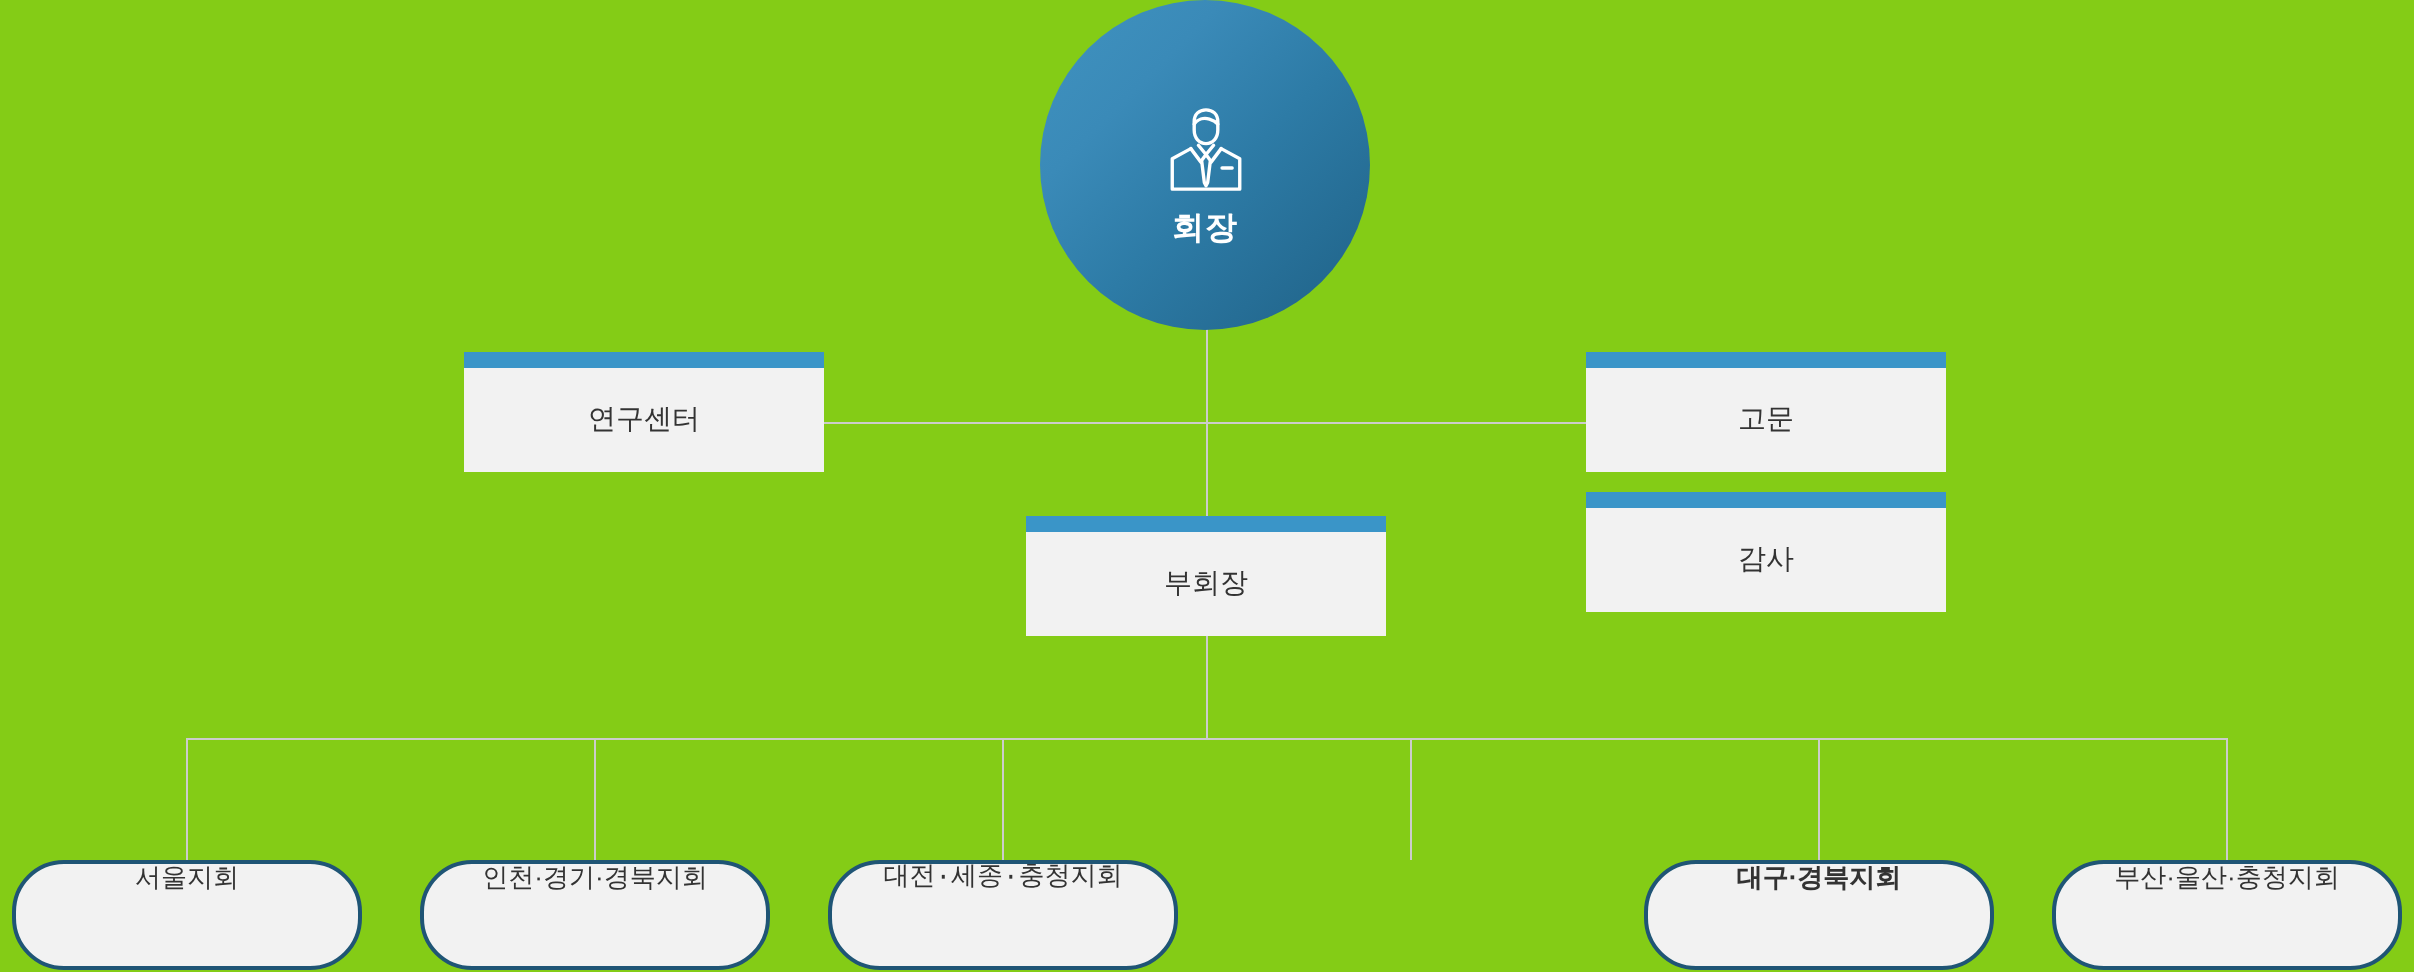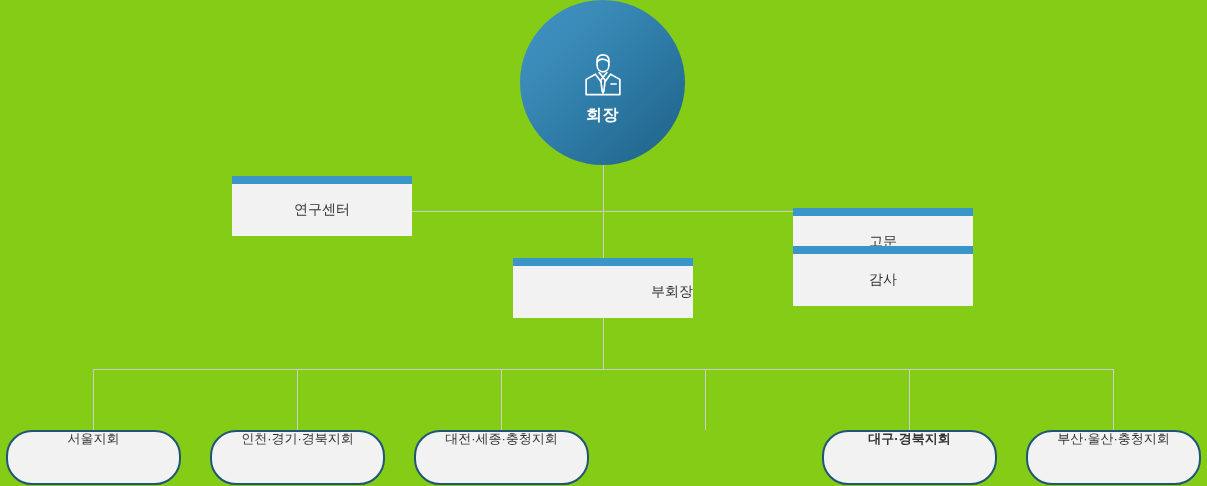--- a/index.html
+++ b/index.html
@@ -73,22 +73,22 @@
     justify-content: center;
   }
   .box-label {
     font-size: 14px;
     color: #333333;
     line-height: 1;
     padding-bottom: 2px;
   }
 
   #box-research { left: 232px; top: 176px; }
-  #box-advisor  { left: 793px; top: 176px; margin-top: 32px; }
-  #box-vice     { left: 513px; top: 258px; justify-content: flex-end; }
+  #box-advisor  { left: 793px; top: 176px; }
+  #box-vice     { left: 513px; top: 258px; }
   #box-auditor  { left: 793px; top: 246px; }
 
   
   .pill {
     position: absolute;
     top: 430px;
     height: 55px;
     background: #f2f2f2;
     border: 2px solid #1f5575;
     border-radius: 26px;
@@ -163,21 +163,21 @@
   </div>
 
   <div class="pill" style="left:6px; width:175px;">
     <span class="pill-label">서울지회</span>
   </div>
 
   <div class="pill" style="left:210px; width:175px;">
     <span class="pill-label">인천·경기·경북지회</span>
   </div>
 
-  <div class="pill" style="left:414px; width:175px;">
+  <div class="pill" style="left:414px; width:175px;font-family:Liberation Mono, monospace;">
     <span class="pill-label">대전·세종·충청지회</span>
   </div>
 
 
   <div class="pill" style="left:822px; width:175px;font-weight:bold;">
     <span class="pill-label">대구·경북지회</span>
   </div>
 
   <div class="pill" style="left:1026px; width:175px;">
     <span class="pill-label">부산·울산·충청지회</span>

